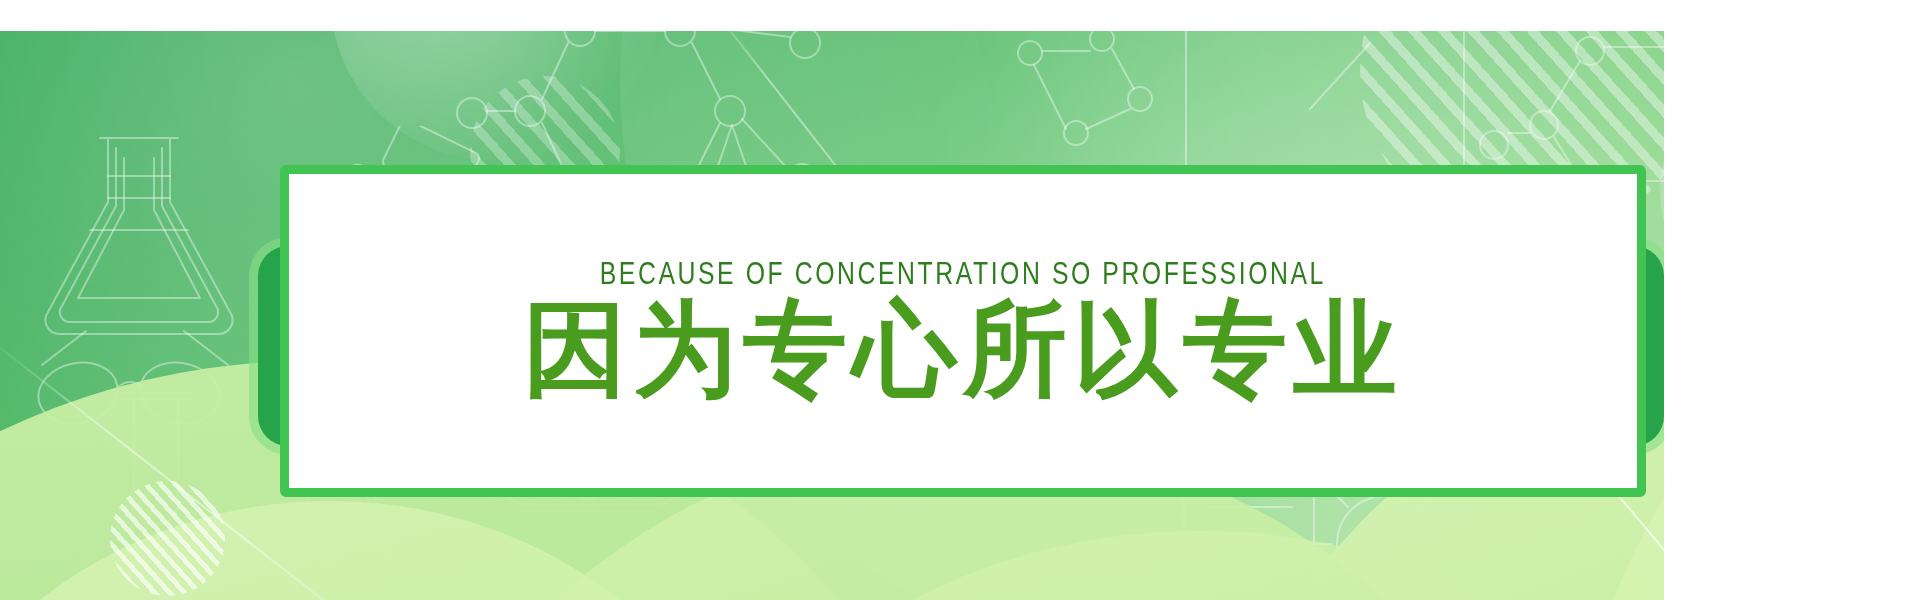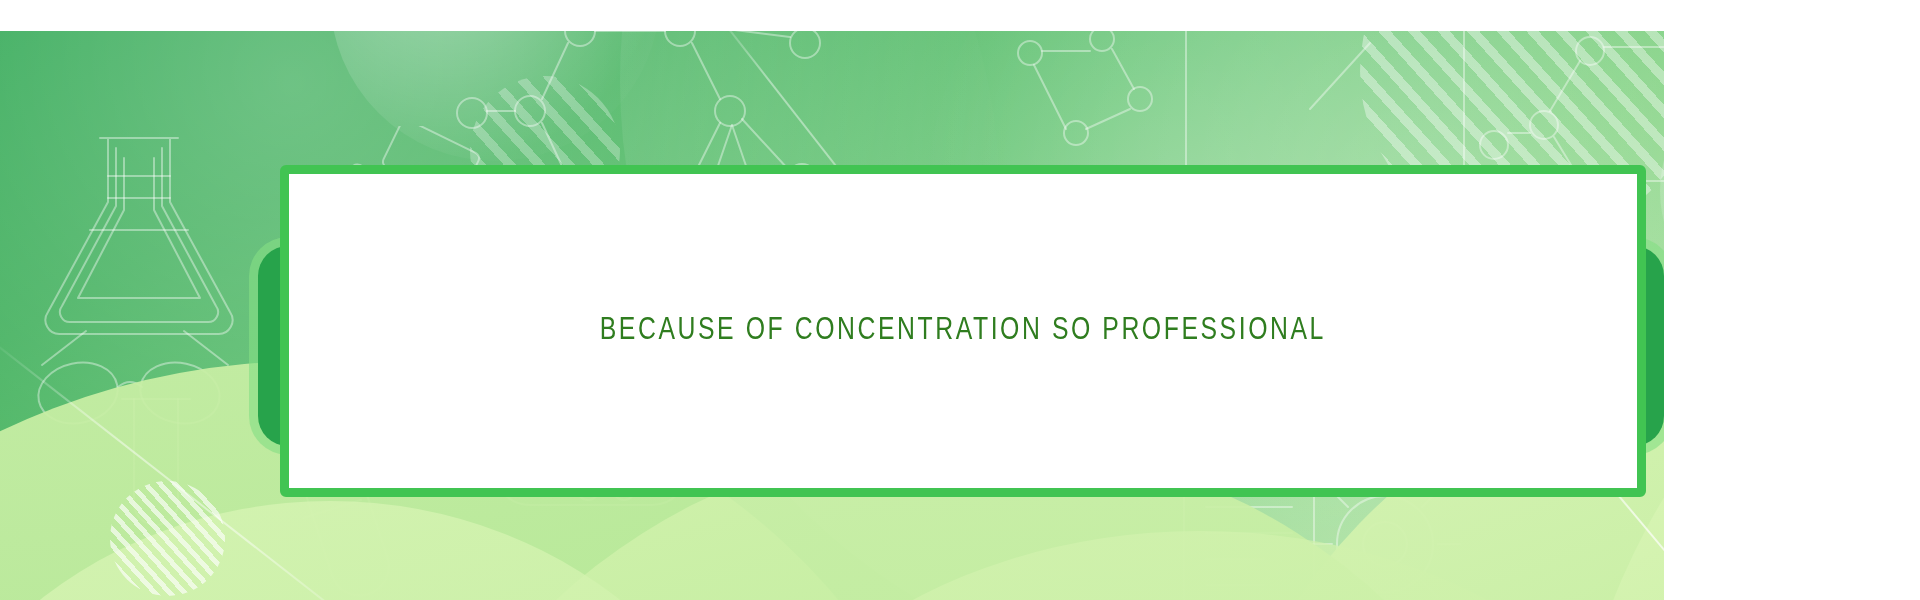--- a/index.html
+++ b/index.html
@@ -342,15 +342,16 @@
     <div class="hairline hl-2"></div>
     <div class="hairline hl-3"></div>
     <div class="hairline hl-4"></div>
   </div>
 
   <div class="side-tab side-tab-left"></div>
   <div class="side-tab side-tab-right"></div>
 
   <div class="card">
     <div class="subtitle">BECAUSE OF CONCENTRATION SO PROFESSIONAL</div>
+    <div class="headline">因为专心所以专业</div>
   </div>
 
 </div>
 
 </body></html>

